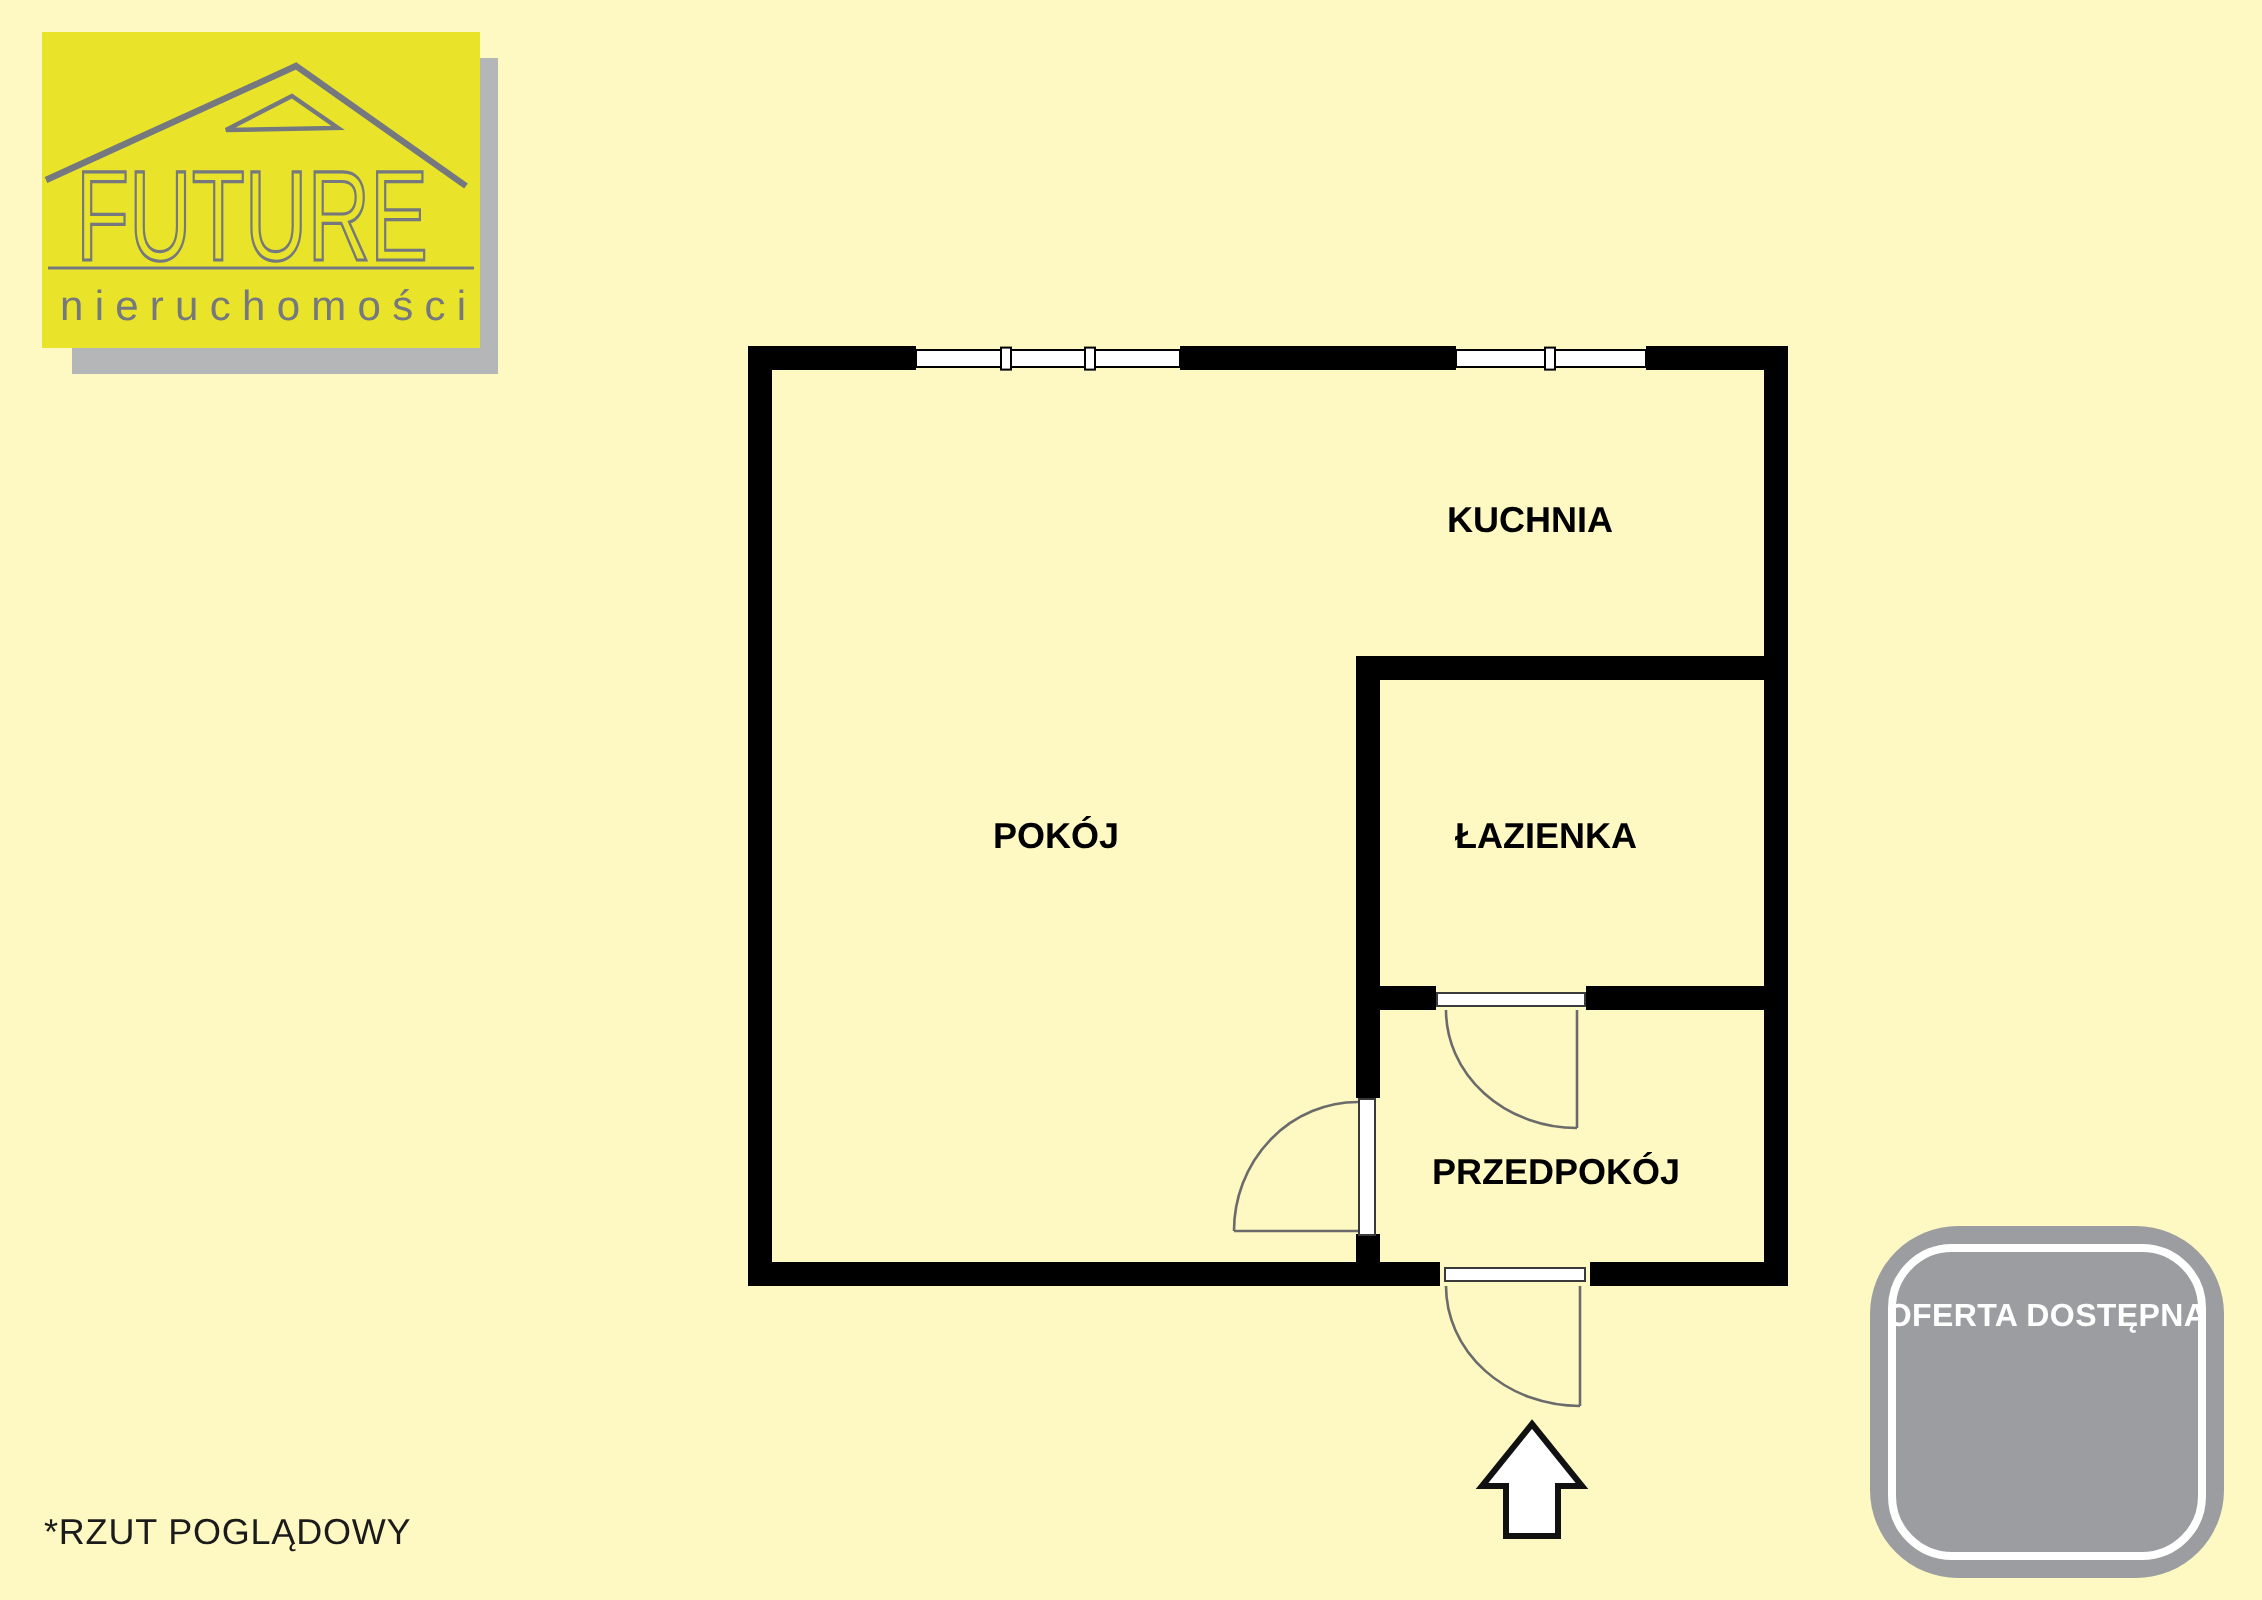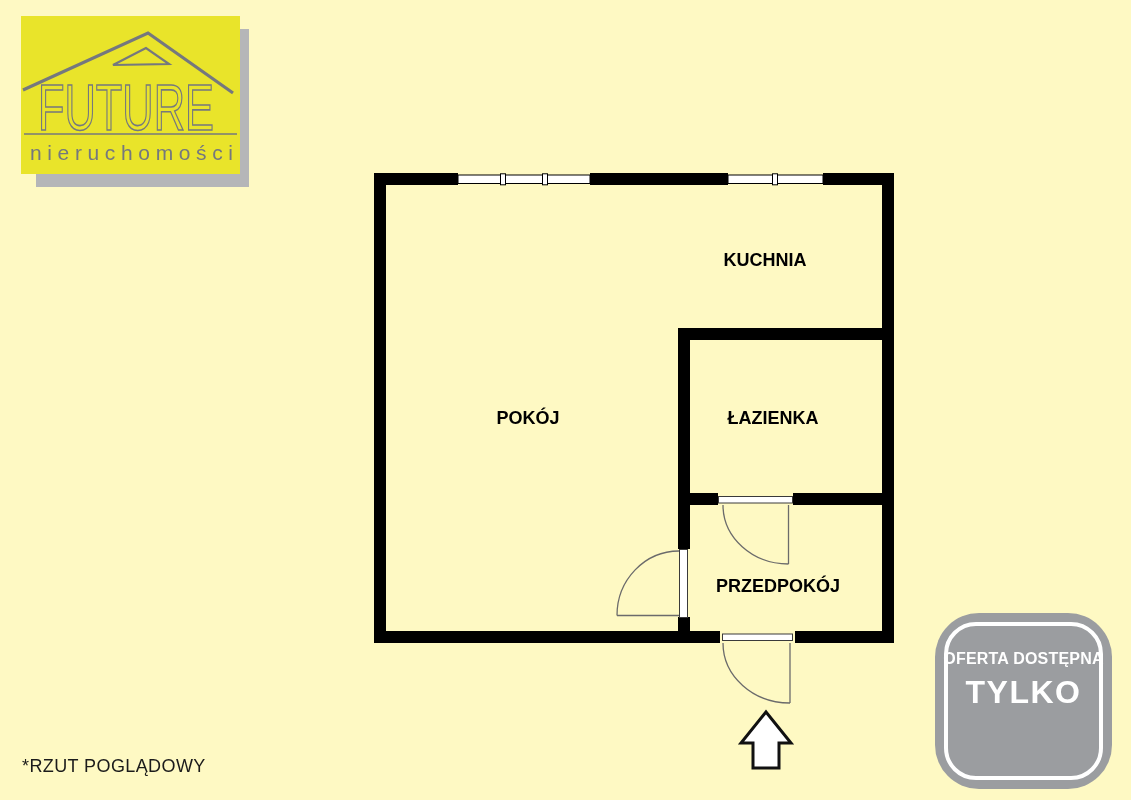--- a/index.html
+++ b/index.html
@@ -109,17 +109,16 @@
       <text x="778" y="592">PRZEDPOKÓJ</text>
     </g>
   </svg>
 
   <div class="footnote">*RZUT POGLĄDOWY</div>
 
   <div class="badge">
     <div class="badge-outline"></div>
     <div class="badge-text">
       <div class="badge-line1">OFERTA DOSTĘPNA</div>
-      <div class="badge-line2">TYLKO</div>
     </div>
   </div>
 
 </div>
 
 </body></html>

